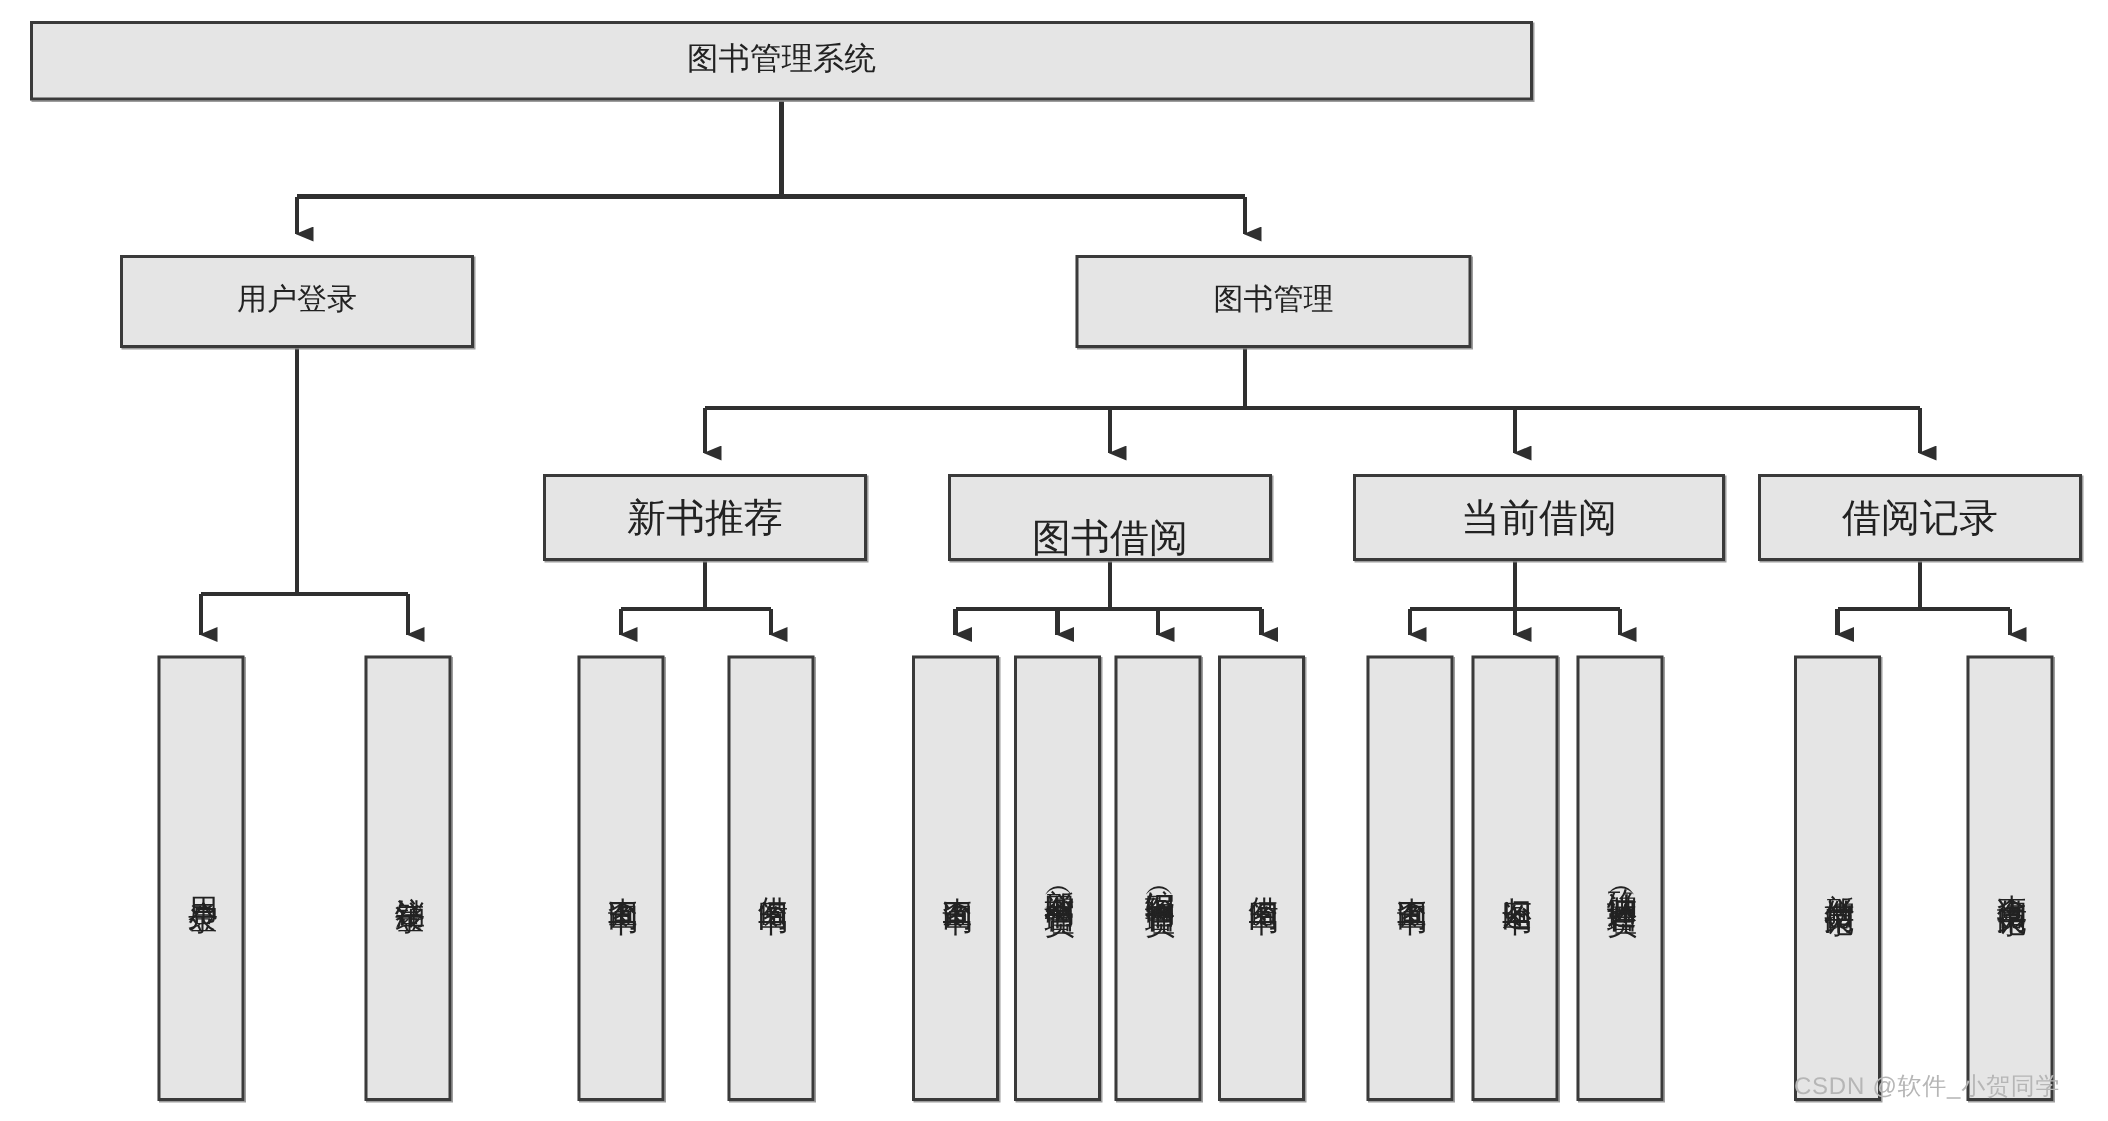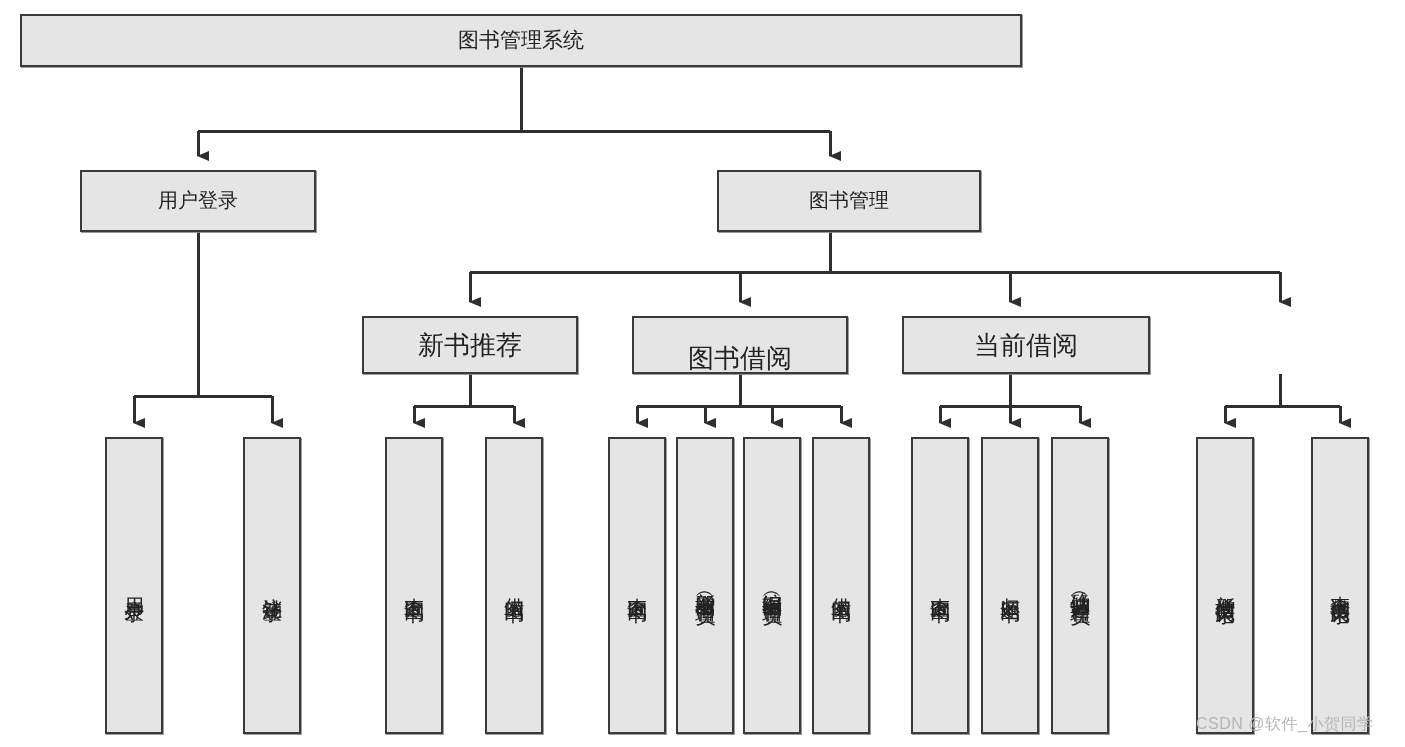--- a/index.html
+++ b/index.html
@@ -129,20 +129,23 @@
 
   <div class="node-box lvl3" style="left: 362px; top: 316px; width: 216px; height: 58px;">
     <span class="node-label">新书推荐</span>
   </div>
   <div class="node-box lvl3" style="left: 632px; top: 316px; width: 216px; height: 58px; align-items: flex-end;">
     <span class="node-label">图书借阅</span>
   </div>
   <div class="node-box lvl3" style="left: 902px; top: 316px; width: 248px; height: 58px;">
     <span class="node-label">当前借阅</span>
   </div>
+  <div class="node-box lvl3" style="left: 1172px; top: 316px; width: 216px; height: 58px;">
+    <span class="node-label">借阅记录</span>
+  </div>
 
   <div class="node-box leaf" style="left: 105px; top: 437px; width: 58px; height: 297px;">
     <span class="node-label">用户登录</span>
   </div>
   <div class="node-box leaf" style="left: 243px; top: 437px; width: 58px; height: 297px;">
     <span class="node-label">注销登录</span>
   </div>
   <div class="node-box leaf" style="left: 385px; top: 437px; width: 58px; height: 297px;">
     <span class="node-label">查询图书</span>
   </div>

